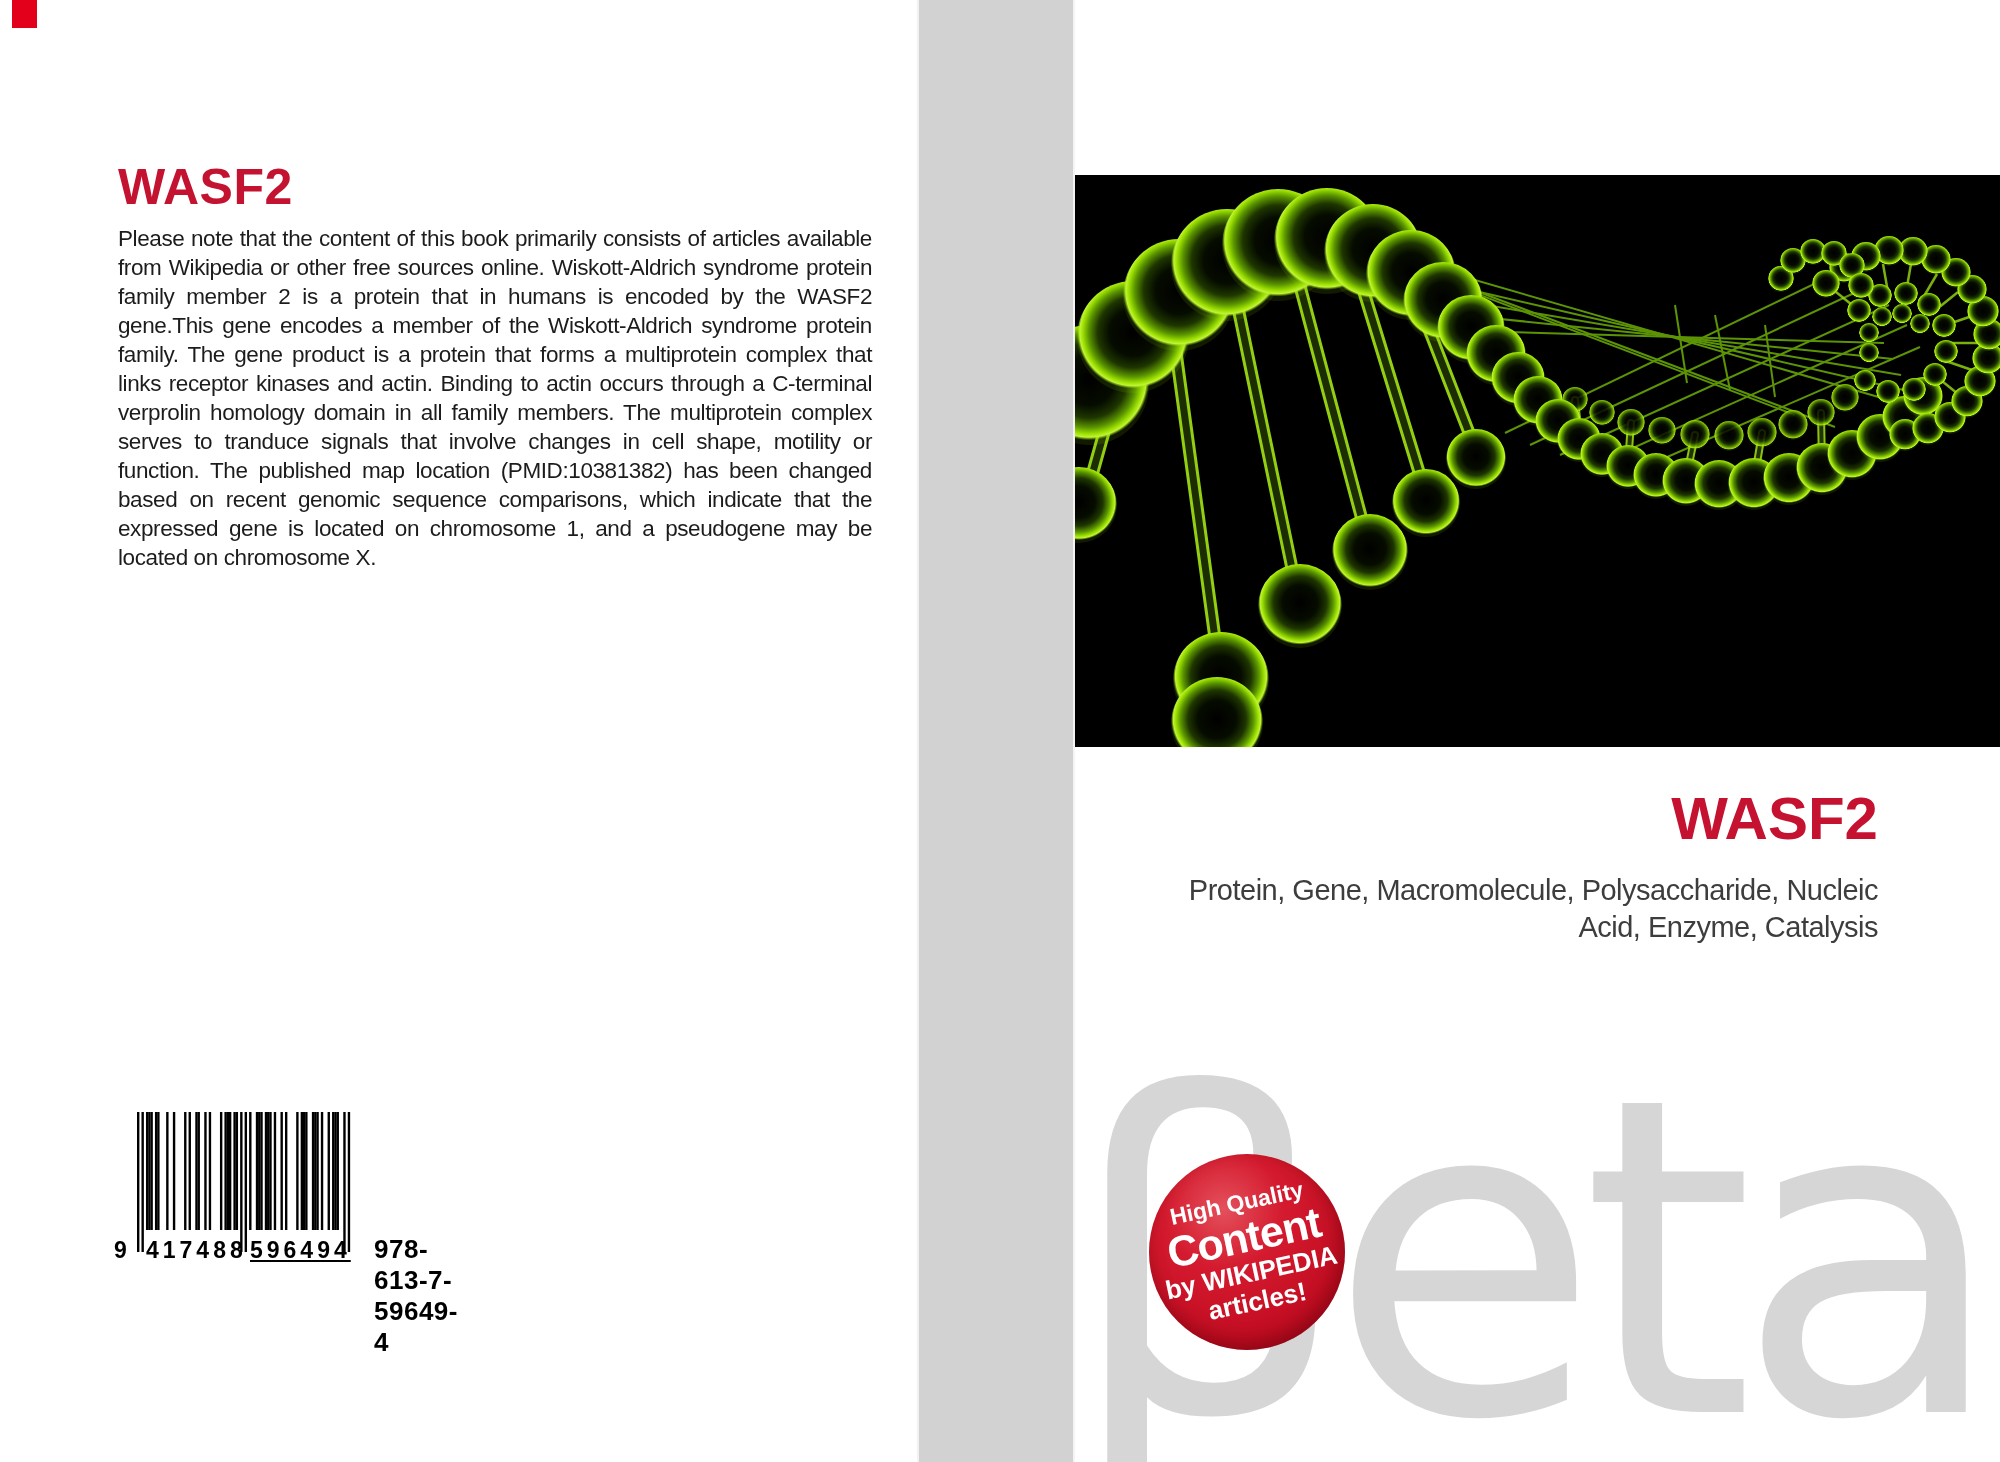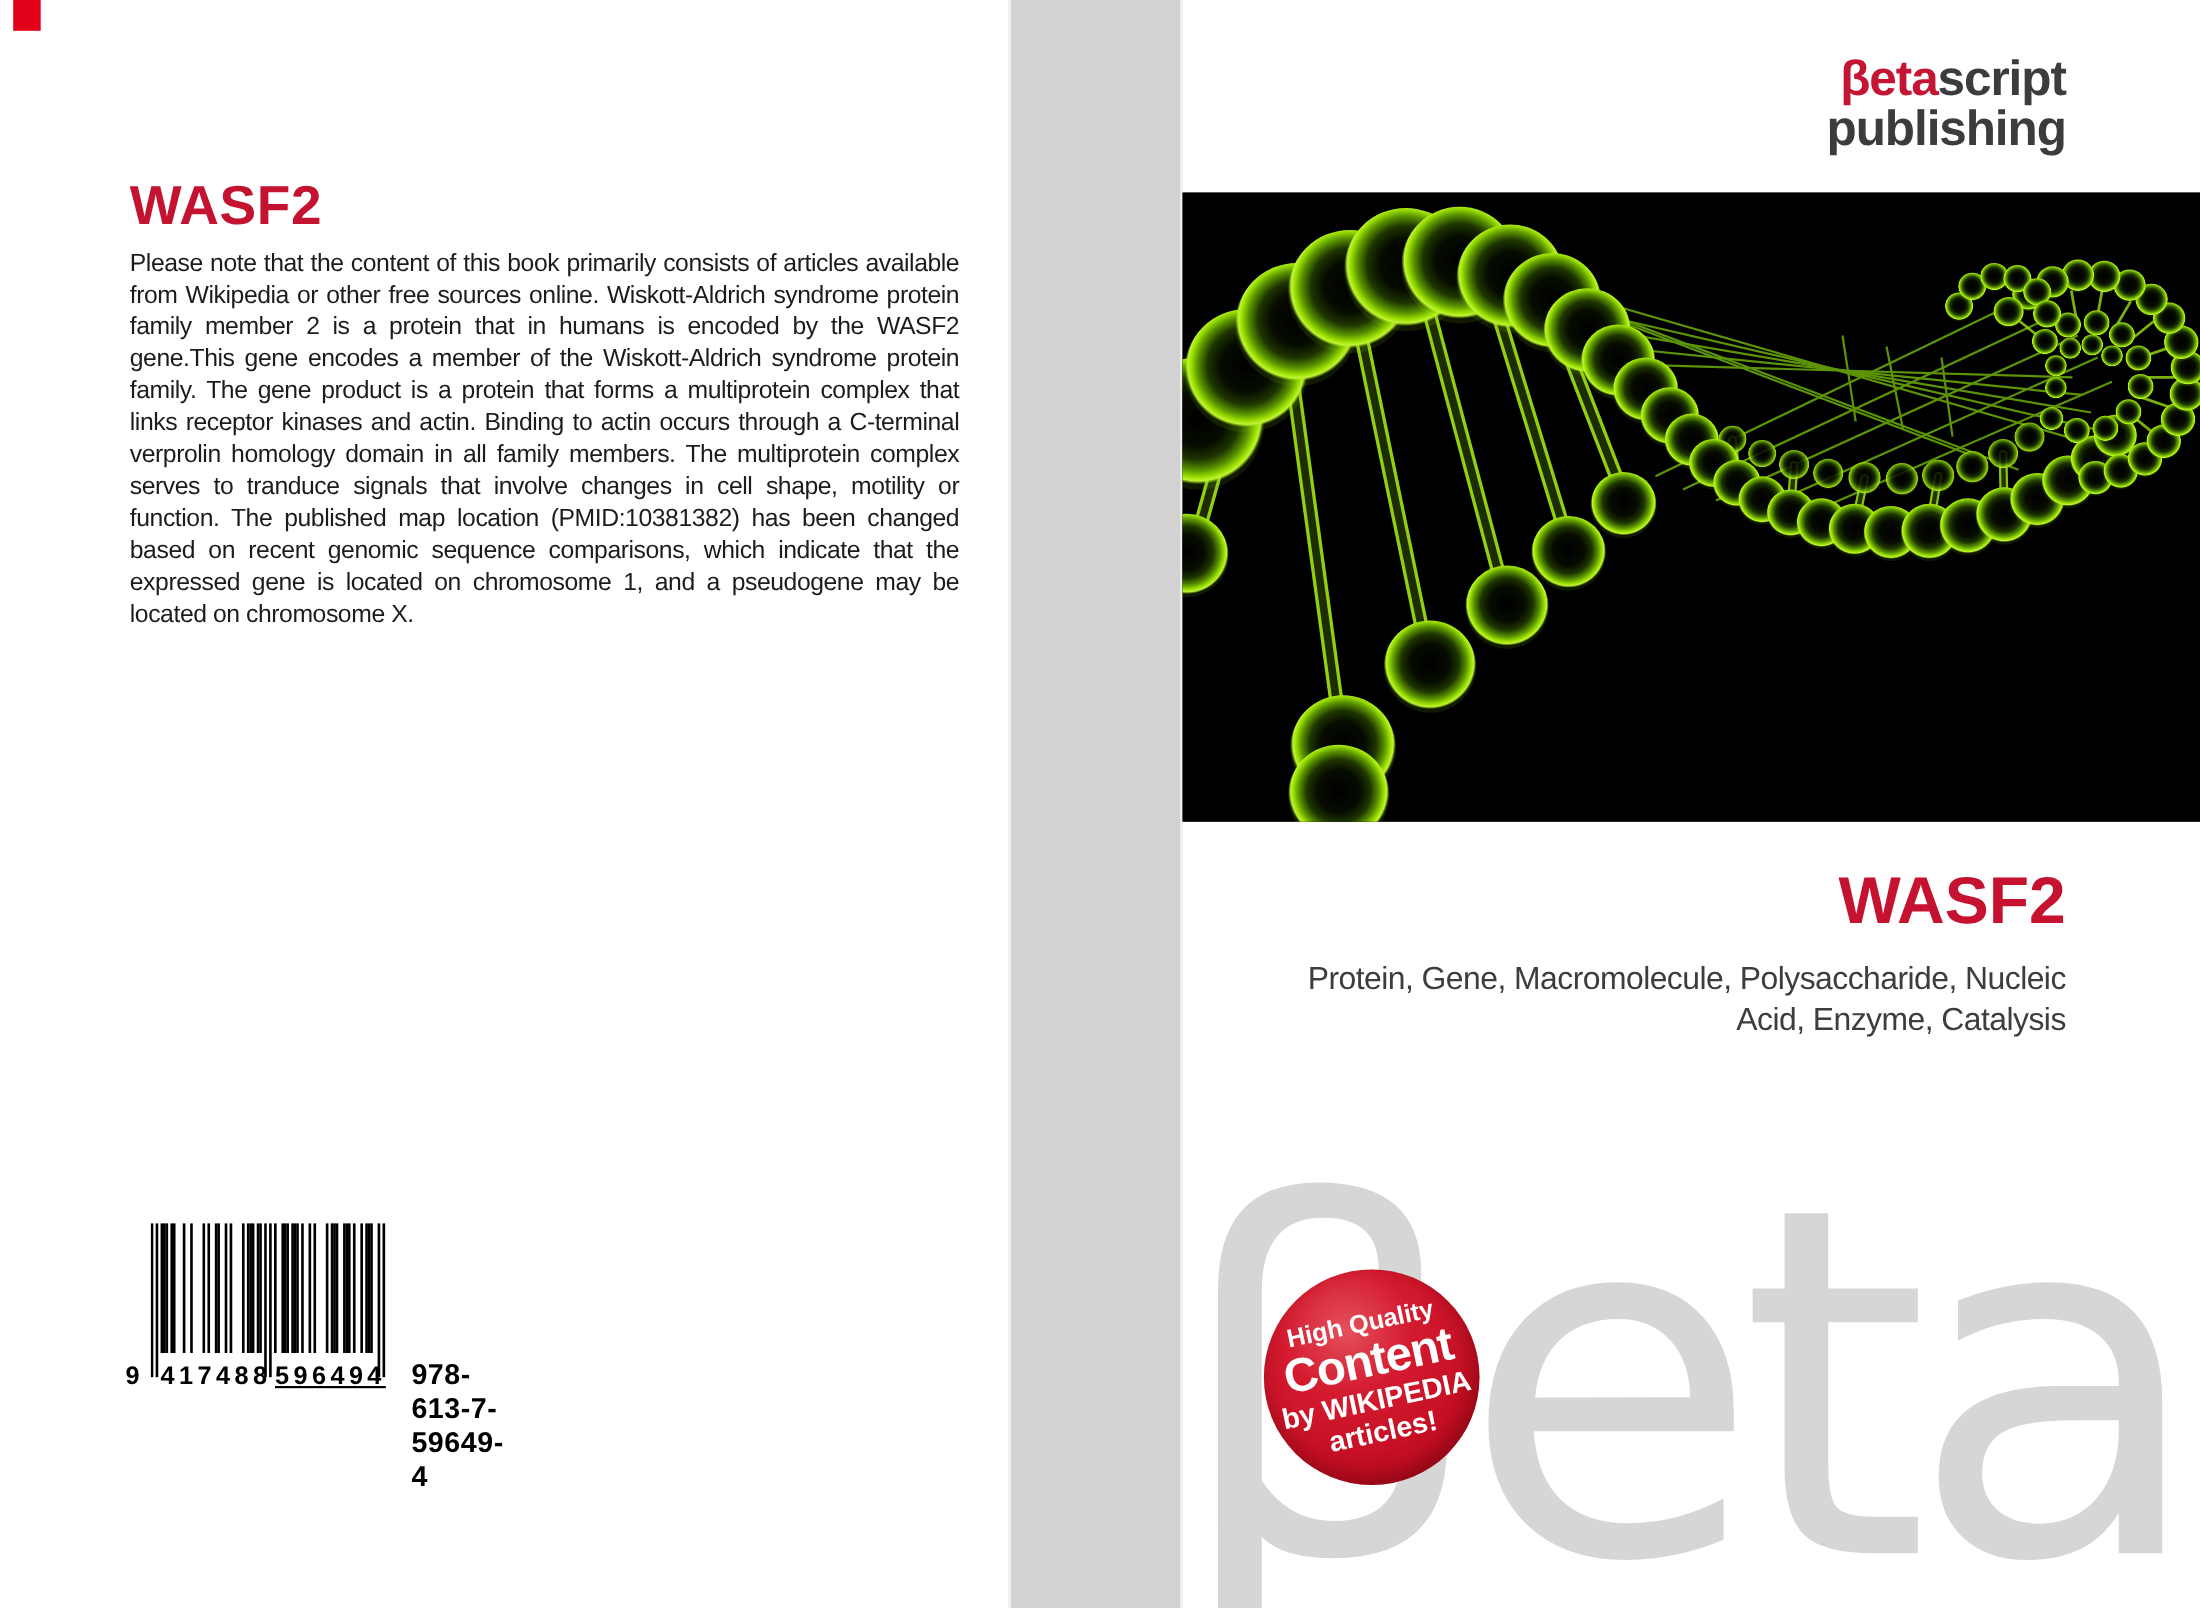--- a/index.html
+++ b/index.html
@@ -124,24 +124,20 @@
       <div class="isbn-text">978-613-7-59649-4</div>
     </div>
   </div>
 
   <div class="spine"></div>
 
   <div class="front-cover">
 
     <div class="watermark">βeta</div>
 
-    <div class="logo">
-      <div><span class="brand-red">βeta</span><span class="brand-dark">script</span></div>
-      <div class="brand-dark">publishing</div>
-    </div>
 
     <div class="dna-panel">
       <svg width="925" height="572" viewBox="0 0 925 572">
         <defs>
           <radialGradient id="sph" cx="50%" cy="46%" r="50%">
             <stop offset="0%" stop-color="#000000"></stop>
             <stop offset="42%" stop-color="#060c00"></stop>
             <stop offset="63%" stop-color="#1e3600"></stop>
             <stop offset="79%" stop-color="#5a9400"></stop>
             <stop offset="89%" stop-color="#98dc00"></stop>

